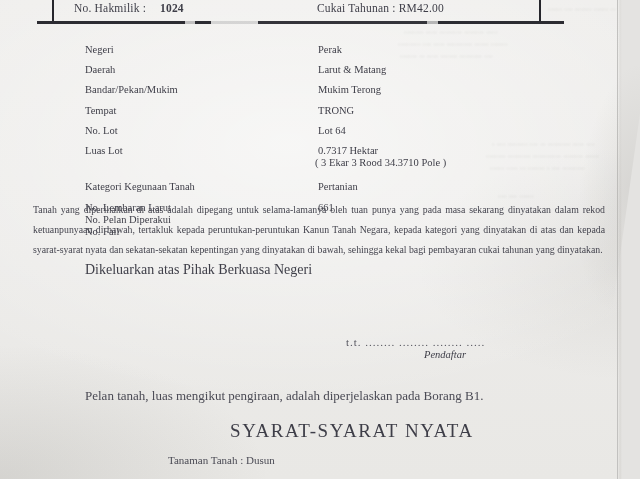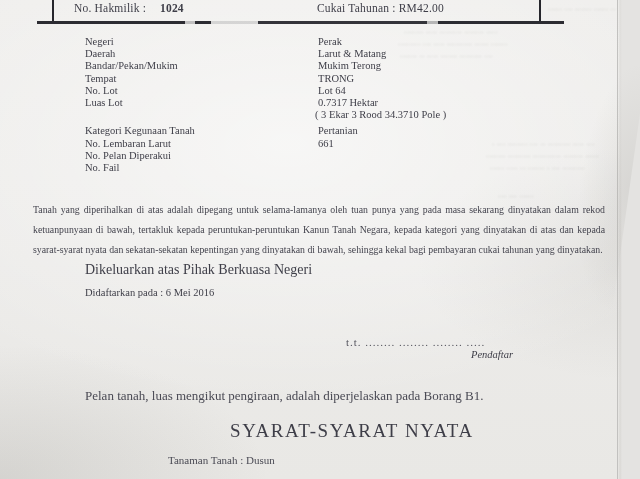--- a/index.html
+++ b/index.html
@@ -35,31 +35,31 @@
       #34343a 42% 74%, rgba(44,44,50,0.3) 74% 76%, #2c2c32 76% 100%);
     filter:blur(0.3px);}
   .hdr{top:2px;font-size:11.5px;letter-spacing:0.2px;white-space:nowrap;}
   .hdr-no-label{left:74px;}
   .hdr-no-value{left:160px;font-weight:bold;}
   .hdr-cukai{left:317px;}
   
   .fields{left:85px;top:36px;width:470px;font-size:10.5px;line-height:12.2px;position:absolute;}
   .frow{position:relative;display:block;white-space:nowrap;}
   .flabel{position:static;display:inline-block;width:233px;}
-  .fvalue{position:static;display:inline-block;}
+  .fvalue{position:static;display:inline-block;margin-top:8px;}
   .area-note{position:relative;display:block;padding-left:230px;white-space:nowrap;}
   .grp-gap{position:relative;display:block;height:4px;}
   
   .body-par{left:33px;top:200px;width:572px;font-size:9.8px;line-height:20px;
     text-align:justify;color:#44444e;font-family:Liberation Serif, serif;}
   .issued{left:85px;top:262px;font-size:14px;white-space:nowrap;}
   .registered{left:85px;top:287px;font-size:10.5px;white-space:nowrap;}
   
   .sig-tt{left:346px;top:336px;font-size:11px;white-space:nowrap;letter-spacing:1px;color:#55555e;}
-  .sig-pendaftar{left:424px;top:349px;font-size:10.5px;font-style:italic;margin-left:47px;}
+  .sig-pendaftar{left:424px;top:349px;font-size:10.5px;font-style:italic;}
   .footnote{left:85px;top:388px;font-size:13px;white-space:nowrap;color:#4a4a54;}
   .syarat-heading{left:230px;top:420px;font-size:19px;font-weight:normal;
     letter-spacing:1.6px;white-space:nowrap;}
   .syarat-line{left:168px;top:454px;font-size:11px;white-space:nowrap;color:#4a4a54;text-align:center;}
   
   .ghost{position:absolute;color:#85897f;opacity:0.55;filter:blur(1.1px);
     font-size:8.5px;white-space:nowrap;transform:scaleX(-1);}
 </style>
 </head>
 <body>
@@ -117,21 +117,20 @@
         <span class="flabel">No. Pelan Diperakui</span><span class="fvalue"></span>
       </div>
       <div class="frow">
         <span class="flabel">No. Fail</span><span class="fvalue"></span>
       </div>
     </div>
 
     <div class="body-par">Tanah yang diperihalkan di atas adalah dipegang untuk selama-lamanya oleh tuan punya yang pada masa sekarang dinyatakan dalam rekod ketuanpunyaan di bawah, tertakluk kepada peruntukan-peruntukan Kanun Tanah Negara, kepada kategori yang dinyatakan di atas dan kepada syarat-syarat nyata dan sekatan-sekatan kepentingan yang dinyatakan di bawah, sehingga kekal bagi pembayaran cukai tahunan yang dinyatakan.</div>
 
     <div class="issued">Dikeluarkan atas Pihak Berkuasa Negeri</div>
-    <div class="registered">Didaftarkan pada : 6 Mei 2016</div>
 
     <div class="sig-tt">t.t.  ........    ........    ........    .....</div>
     <div class="sig-pendaftar">Pendaftar</div>
 
     <div class="footnote">Pelan tanah, luas mengikut pengiraan, adalah diperjelaskan pada Borang B1.</div>
 
     <div class="syarat-heading">SYARAT-SYARAT NYATA</div>
     <div class="syarat-line">Tanaman Tanah : Dusun</div>
 
   </div>

